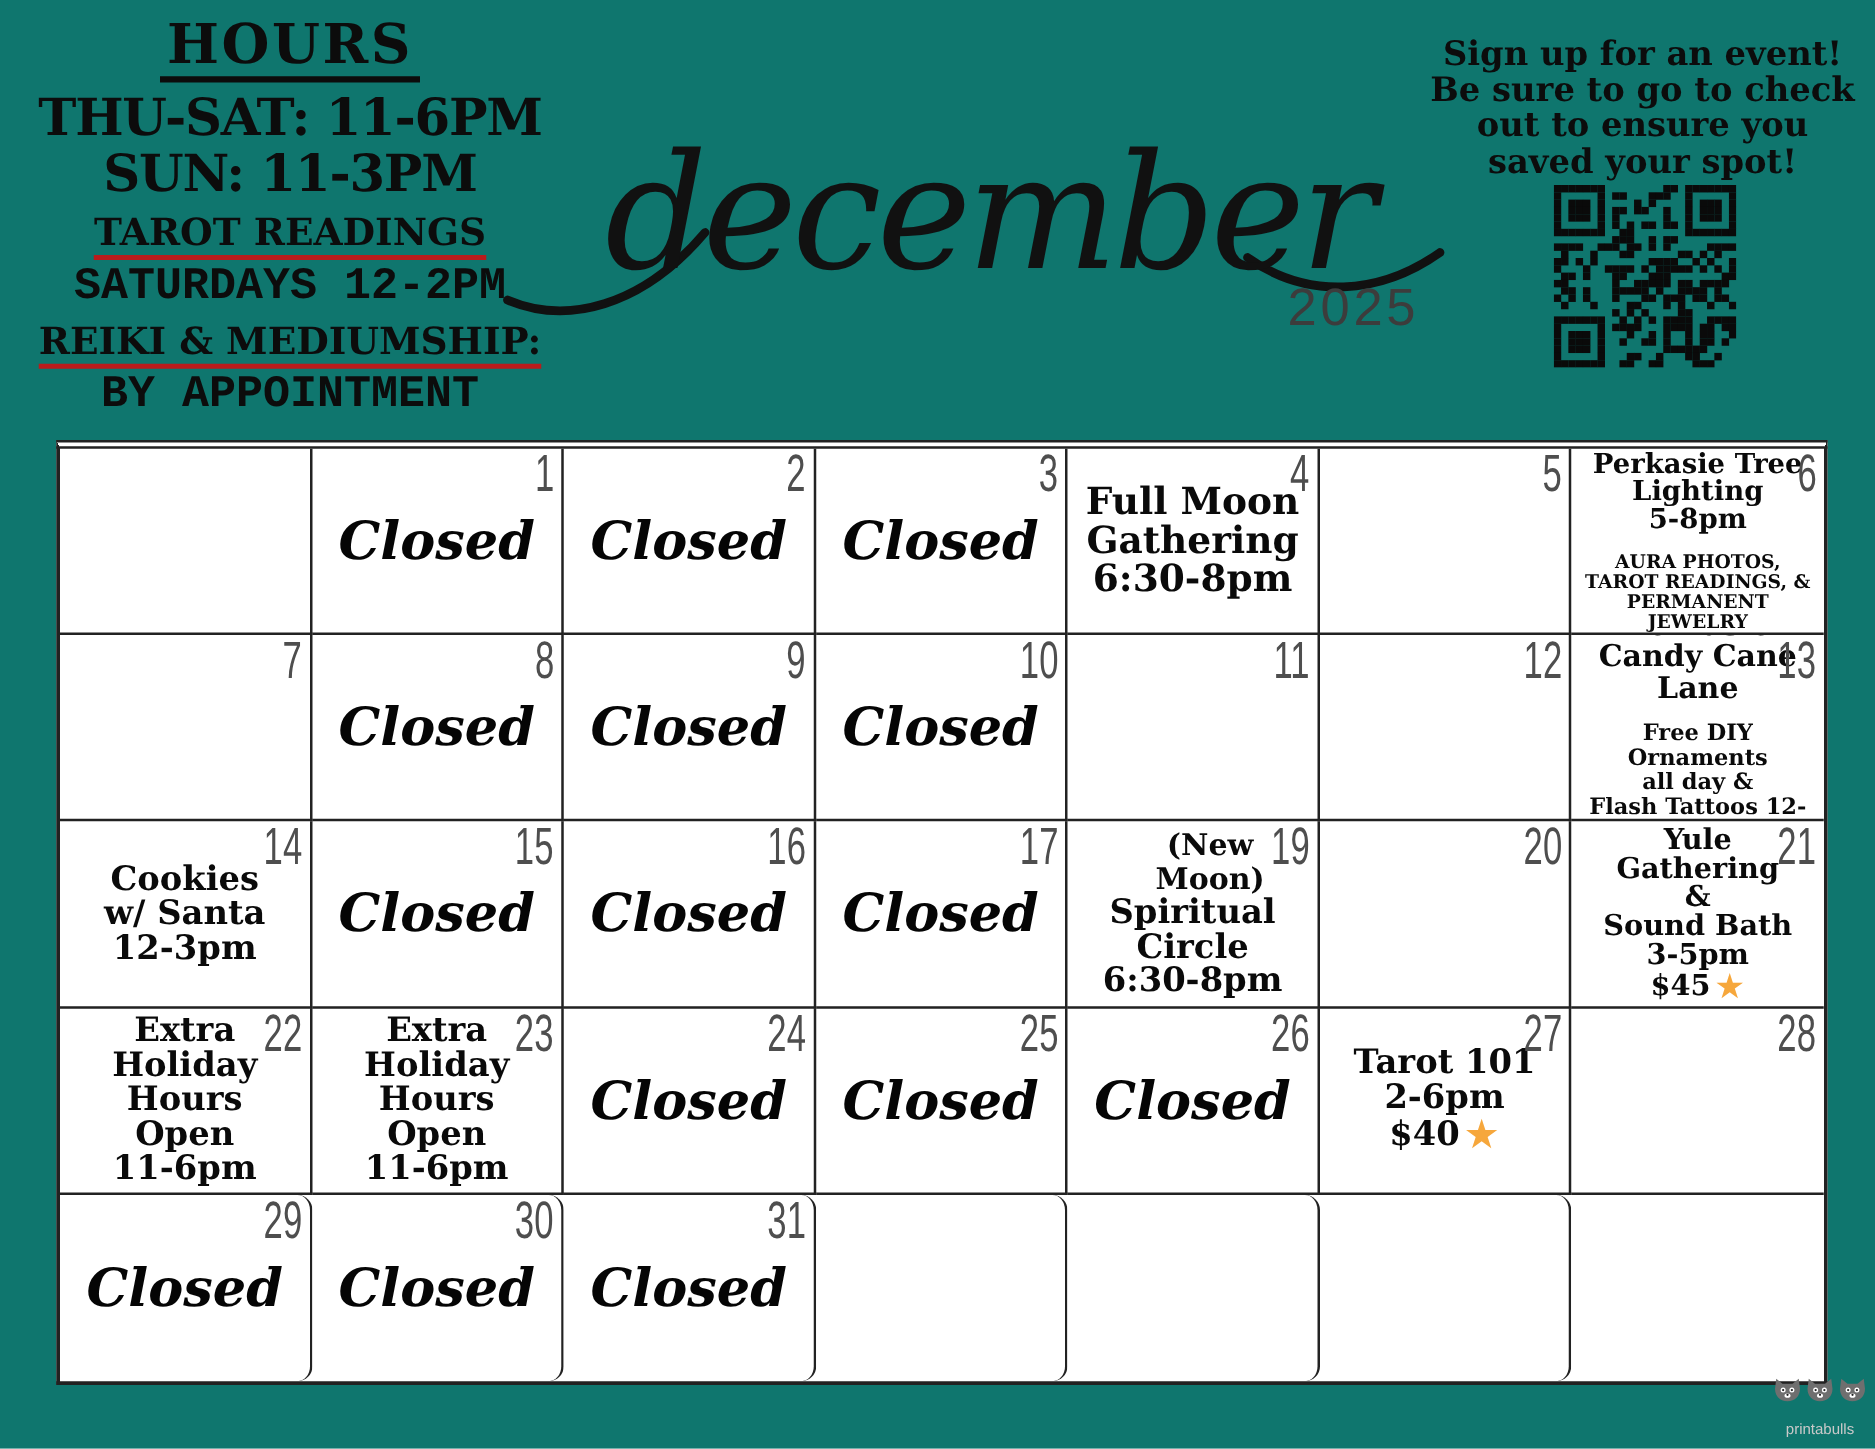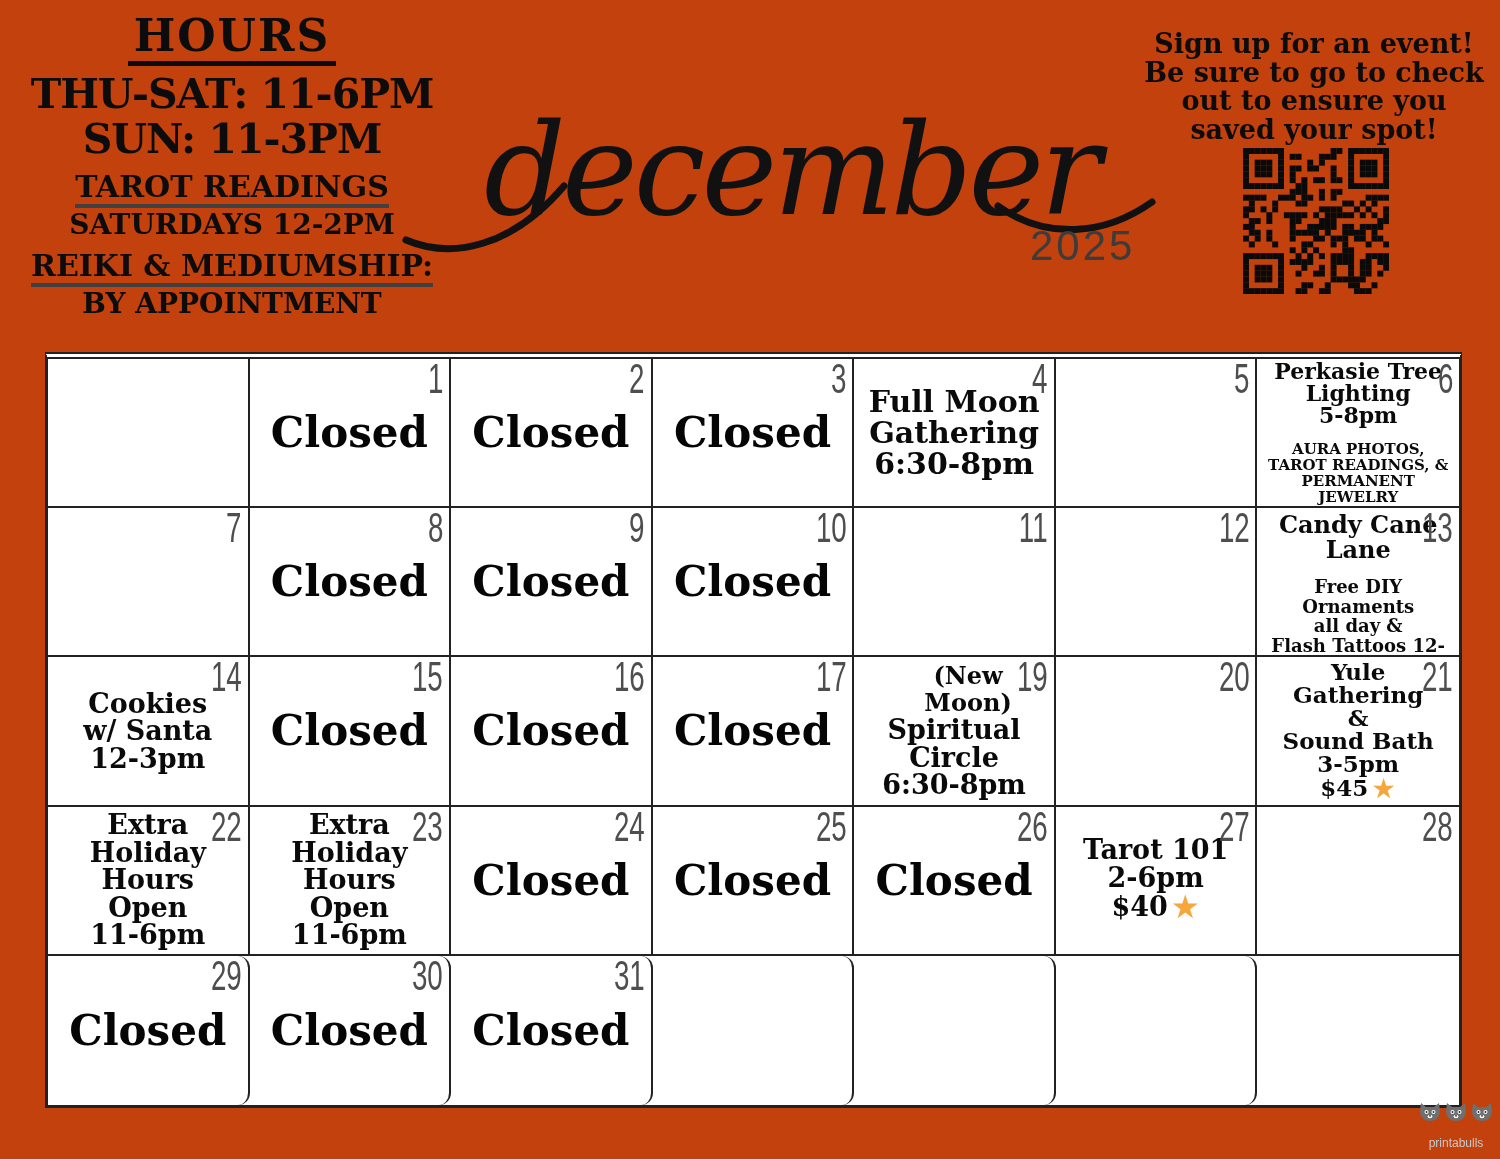--- a/index.html
+++ b/index.html
@@ -1,25 +1,25 @@
 <!DOCTYPE html>
 <html style="--star-color: #F6A73C; --day-number: #4e4e4e; --grid-line: #222222;"><head>
 <meta charset="utf-8">
 <style>
   html,body{margin:0;padding:0;background:#ffffff;}
   .page{
-    position:relative;width:1500px;height:1159px;background:#c2410c;
+    position:relative;width:1500px;height:1159px;background:#0f766e;
     font-family:"DejaVu Serif",serif;color:#0c0c0c;overflow:hidden;
   }
   
   .hours-panel{position:absolute;left:8px;top:14px;width:448px;text-align:center;font-weight:bold;line-height:1.0;}
   .hours-title{display:inline-block;font-size:44px;letter-spacing:2px;border-bottom:5px solid #0c0c0c;padding:0 6px 3px 6px;margin-bottom:4px;}
   .hours-big{font-size:41px;letter-spacing:-1px;margin-top:4px;white-space:nowrap;}
-  .hours-sub-title{display:inline-block;font-size:30px;border-bottom:4px solid #404040;padding-bottom:2px;margin-top:12px;white-space:nowrap;}
-  .hours-sub{font-size:28px;margin-top:3px;white-space:nowrap;}
+  .hours-sub-title{display:inline-block;font-size:30px;border-bottom:4px solid #b91c1c;padding-bottom:2px;margin-top:12px;white-space:nowrap;}
+  .hours-sub{font-size:36px;margin-top:3px;white-space:nowrap;font-family:Liberation Mono, monospace;}
   
   .month-script{position:absolute;left:398px;top:28px;}
   .script-text{font-family:"DejaVu Serif",serif;font-style:italic;fill:#111;}
   .year-text{font-family:"Liberation Sans",sans-serif;fill:#3c3c3c;}
   .flourish{fill:none;stroke:#111;stroke-width:7;stroke-linecap:round;}
   
   .signup-panel{position:absolute;left:1136px;top:30px;width:356px;text-align:center;font-weight:bold;font-size:27px;line-height:1.06;}
   .qr-box{position:absolute;left:1243px;top:148px;width:146px;height:146px;}
   
   .weekday-row{position:absolute;left:45px;top:296px;width:1417px;display:grid;grid-template-columns:repeat(7,1fr);
@@ -28,21 +28,21 @@
   
   .calendar-grid{position:absolute;left:45px;top:352px;width:1417px;height:756px;
     display:grid;grid-template-columns:repeat(7,1fr);grid-template-rows:repeat(5,1fr);
     border:3px solid var(--grid-line);border-top:7px double var(--grid-line);box-sizing:border-box;background:#fff;}
   .cell{position:relative;border-right:2px solid var(--grid-line);border-bottom:2px solid var(--grid-line);
     display:flex;flex-direction:column;align-items:center;justify-content:center;overflow:hidden;box-sizing:border-box;padding:2px 4px;}
   .cell:nth-child(7n){border-right:none;}
   .cell:nth-child(n+29){border-bottom:none;border-radius:12px;}
   .day-num{position:absolute;top:-2px;right:6px;font-family:"Liberation Sans",sans-serif;font-weight:400;
     font-size:42px;line-height:1.05;color:var(--day-number);transform:scaleX(0.66);transform-origin:top right;}
-  .closed{font-weight:bold;font-size:42px;letter-spacing:0px;color:#050505;}
+  .closed{font-weight:bold;font-size:42px;letter-spacing:0px;color:#050505;font-style:italic;}
   .event{font-weight:bold;text-align:center;color:#0a0a0a;}
   .event .line{line-height:1.04;}
   .event-lg .line{font-size:30px;}
   .event-md .line{font-size:27px;line-height:1.02;}
   .event-xs .line{font-size:23px;line-height:1.0;}
   .event-sm .line{font-size:22px;line-height:1.02;}
   .event-sm13 .line{font-size:24px;line-height:1.04;}
   .event .pre{font-size:24px;line-height:1.1;margin-left:28px;}
   .event .sub{margin-top:14px;}
   .event-sm .sub div{font-size:15px;line-height:1.08;}

